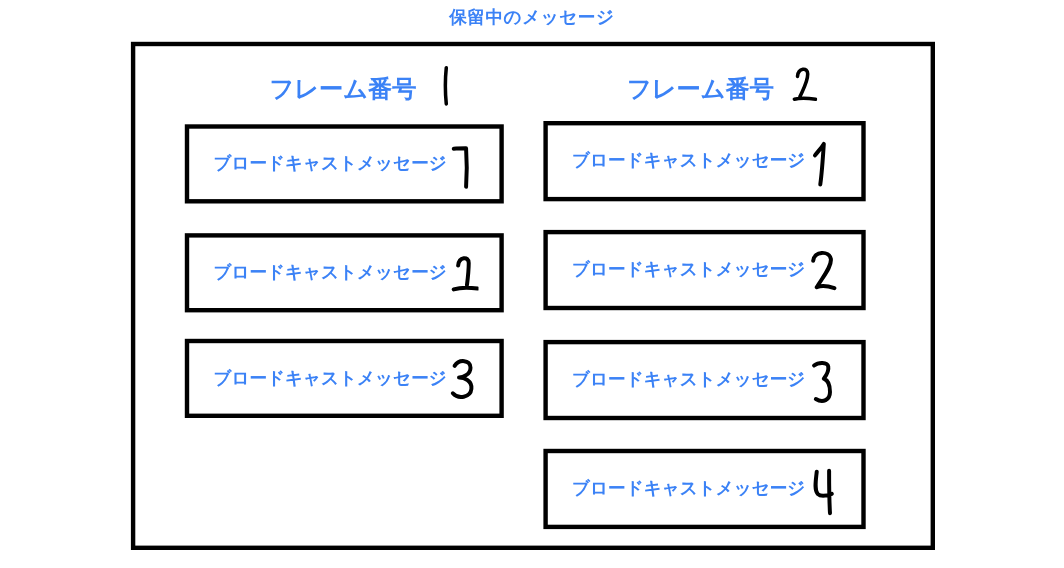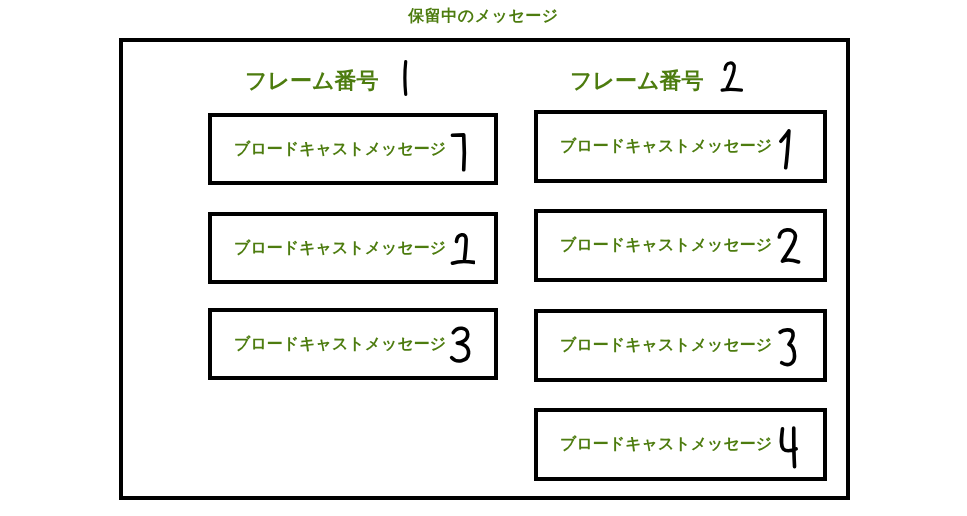--- a/index.html
+++ b/index.html
@@ -6,21 +6,21 @@
     margin: 0;
     padding: 0;
     background: #ffffff;
   }
   .page {
     position: relative;
     width: 967px;
     height: 516px;
     background: #ffffff;
     font-family: Liberation Mono, monospace;
-    color: #4d7c0f;
+    color: #3b82f6;
     overflow: hidden;
   }
   .diagram-title {
     position: absolute;
     top: 6px;
     left: 0;
     width: 100%;
     text-align: center;
     font-size: 16px;
     font-weight: bold;
@@ -50,21 +50,20 @@
   }
   .msg-box {
     position: absolute;
     border: 4px solid #000000;
     box-sizing: border-box;
     background: #ffffff;
     display: flex;
     align-items: center;
     justify-content: space-between;
     padding: 0 34px 0 22px;
-    margin-left: 40px;
   }
   .msg-label {
     font-size: 16px;
     font-weight: bold;
     white-space: nowrap;
   }
   .digit-svg {
     display: block;
     flex: 0 0 auto;
   }

